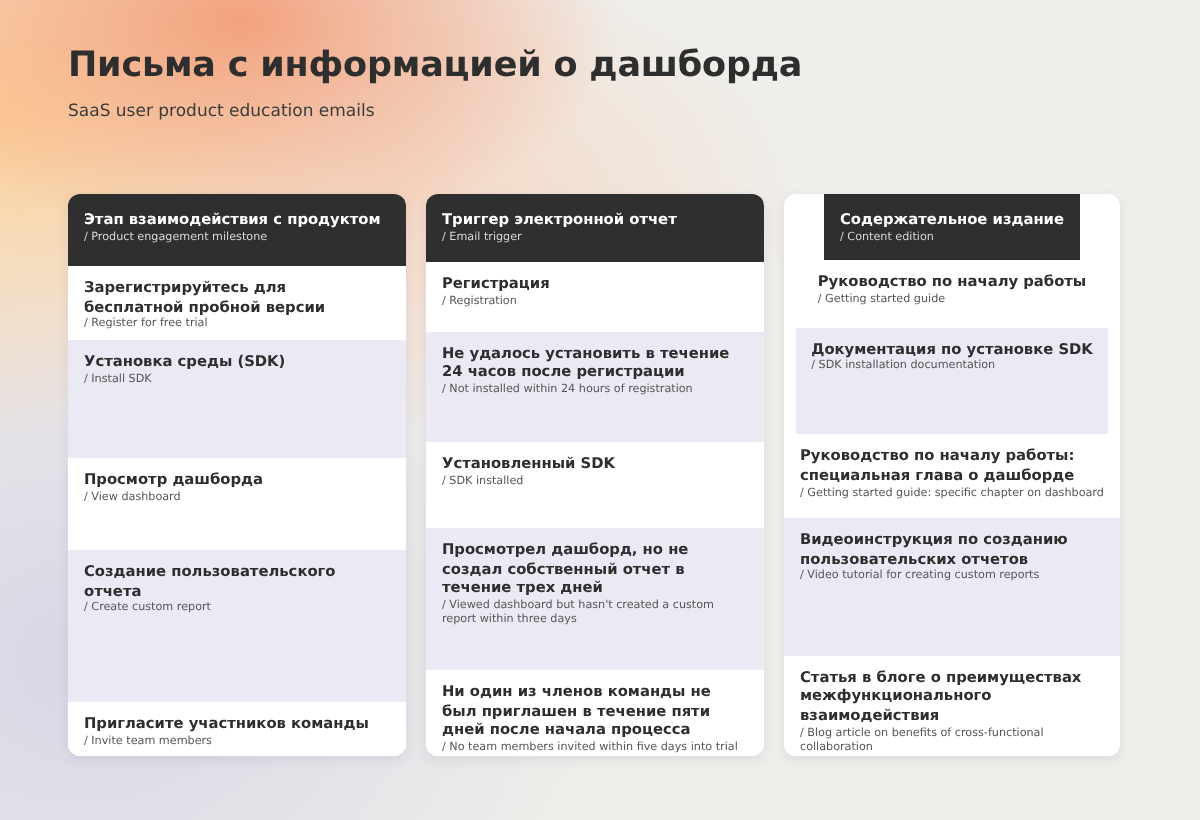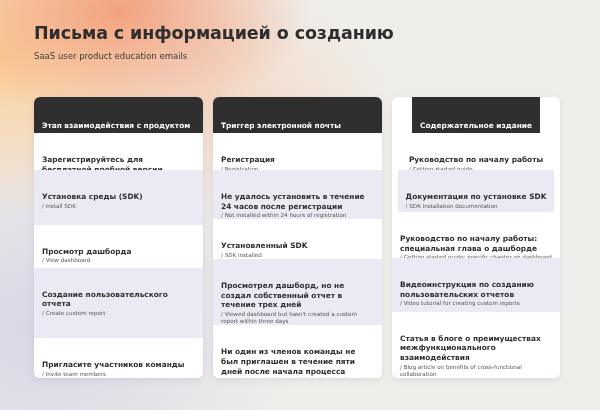--- a/index.html
+++ b/index.html
@@ -51,34 +51,34 @@
     .cell { padding: 6px 8px 0 8px; }
     .cell.head { background: #2f2f2f; height: 36px; padding-top: 8px; }
     .cell.head .ru { color: #fff; }
     .cell.head .en { color: #d8d8d8; }
     .r1 { height: 37px; background: #fff; }
     .r2 { height: 59px; background: #ebe9f3; }
     .r3 { height: 46px; background: #fff; }
     .r4 { height: 76px; background: #ebe9f3; }
     .r5 { flex: 1; background: #fff; }
     .ru {
-      font-weight: bold; font-size: 7.4px; line-height: 9.6px; color: #2e2e2e; margin-top: 16px;
+      font-weight: bold; font-size: 7.4px; line-height: 9.6px; color: #2e2e2e;
     }
     .en {
       font-size: 5.6px; line-height: 7.2px; color: #555; margin-top: 1px;
     }
   </style>
 </head>
 <body>
 
 <div class="bg"></div>
 
 <div class="header">
   <div class="title">
-    <div>Письма с информацией о созданию</div>
+    <div>Письма с информацией о дашборда</div>
   </div>
   <div class="subtitle">SaaS user product education emails</div>
 </div>
 
 <div class="cards">
 
   <div class="card">
     <div class="cell head">
       <div class="ru">Этап взаимодействия с продуктом</div>
       <div class="en">/ Product engagement milestone</div>
@@ -100,21 +100,21 @@
       <div class="en">/ Create custom report</div>
     </div>
     <div class="cell r5">
       <div class="ru">Пригласите участников команды</div>
       <div class="en">/ Invite team members</div>
     </div>
   </div>
 
   <div class="card">
     <div class="cell head">
-      <div class="ru">Триггер электронной почты</div>
+      <div class="ru">Триггер электронной отчет</div>
       <div class="en">/ Email trigger</div>
     </div>
     <div class="cell r1">
       <div class="ru">Регистрация</div>
       <div class="en">/ Registration</div>
     </div>
     <div class="cell r2">
       <div class="ru">Не удалось установить в течение 24 часов после регистрации</div>
       <div class="en">/ Not installed within 24 hours of registration</div>
     </div>

